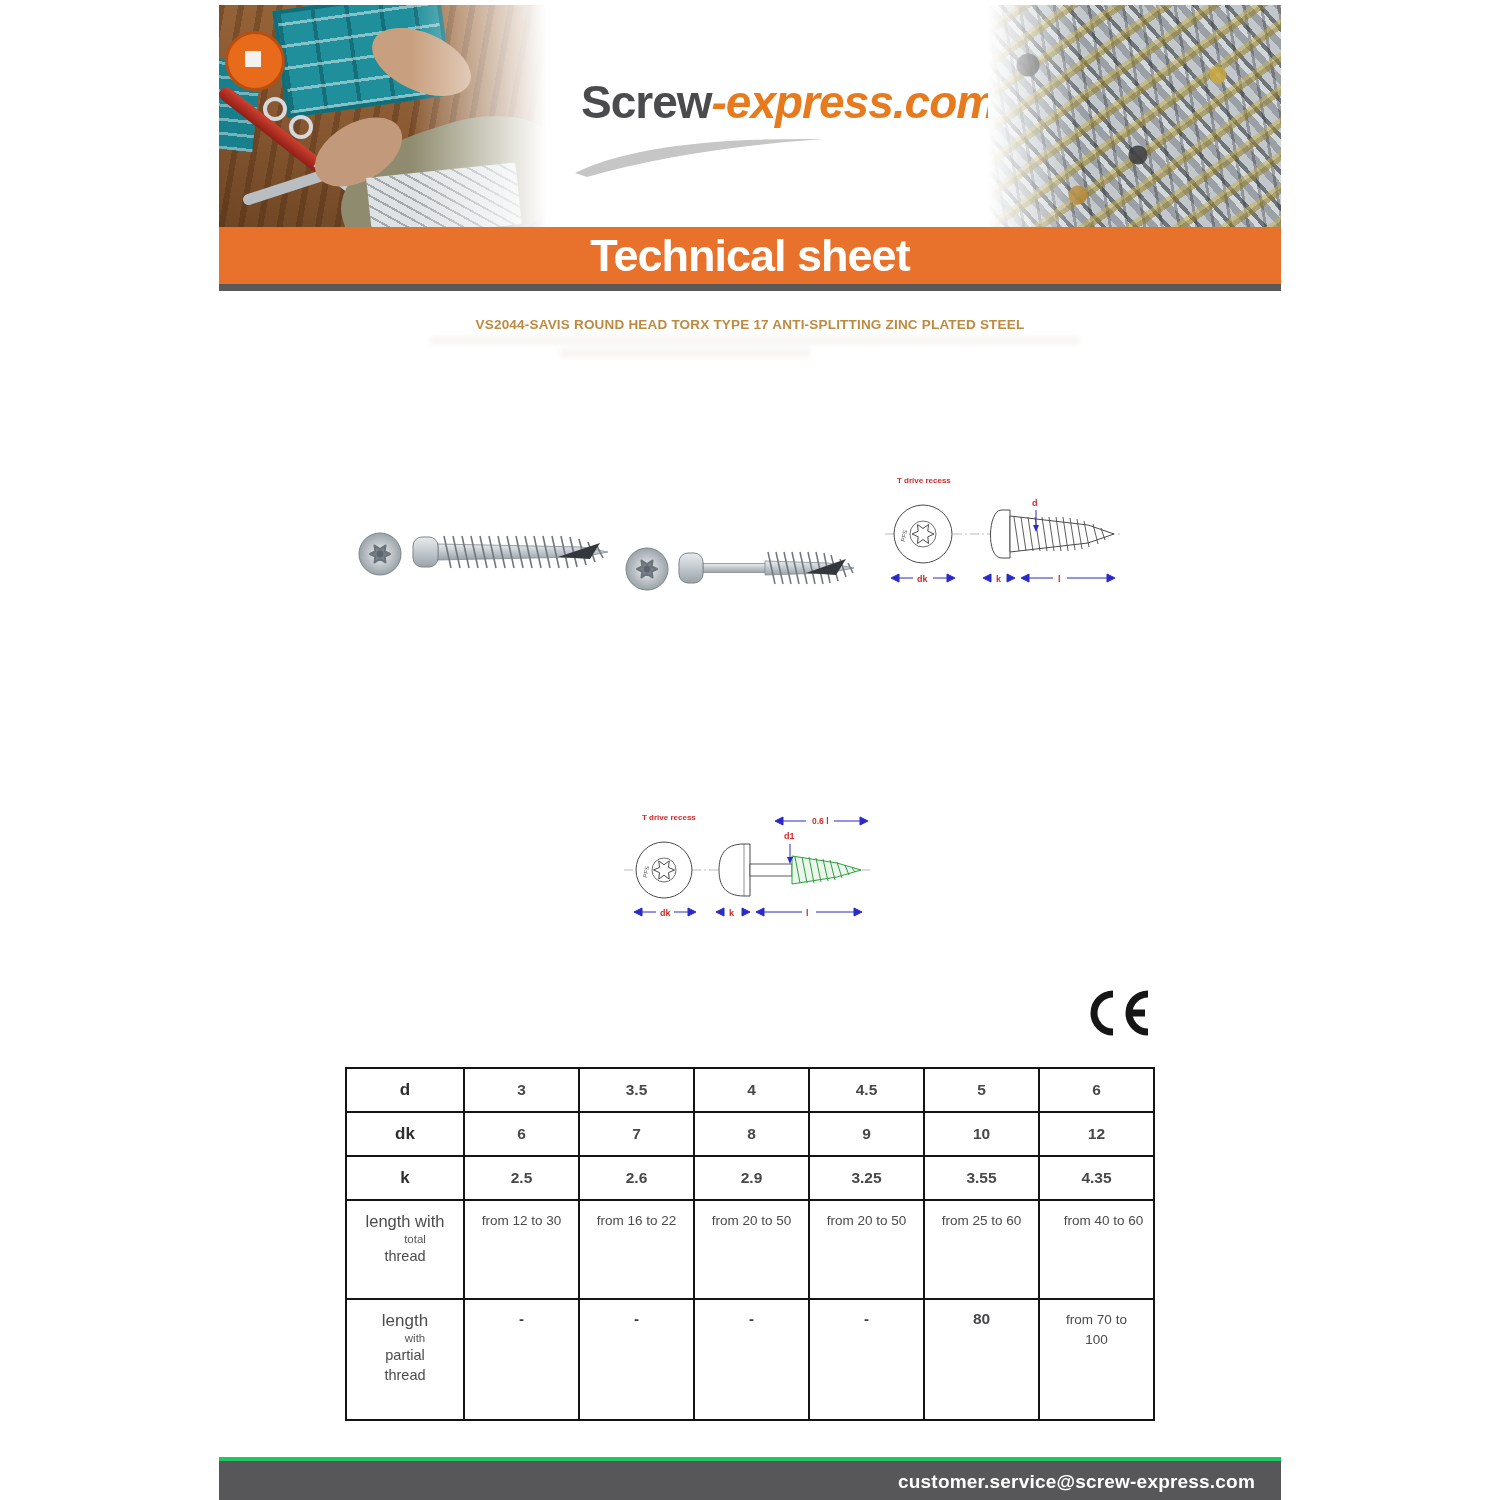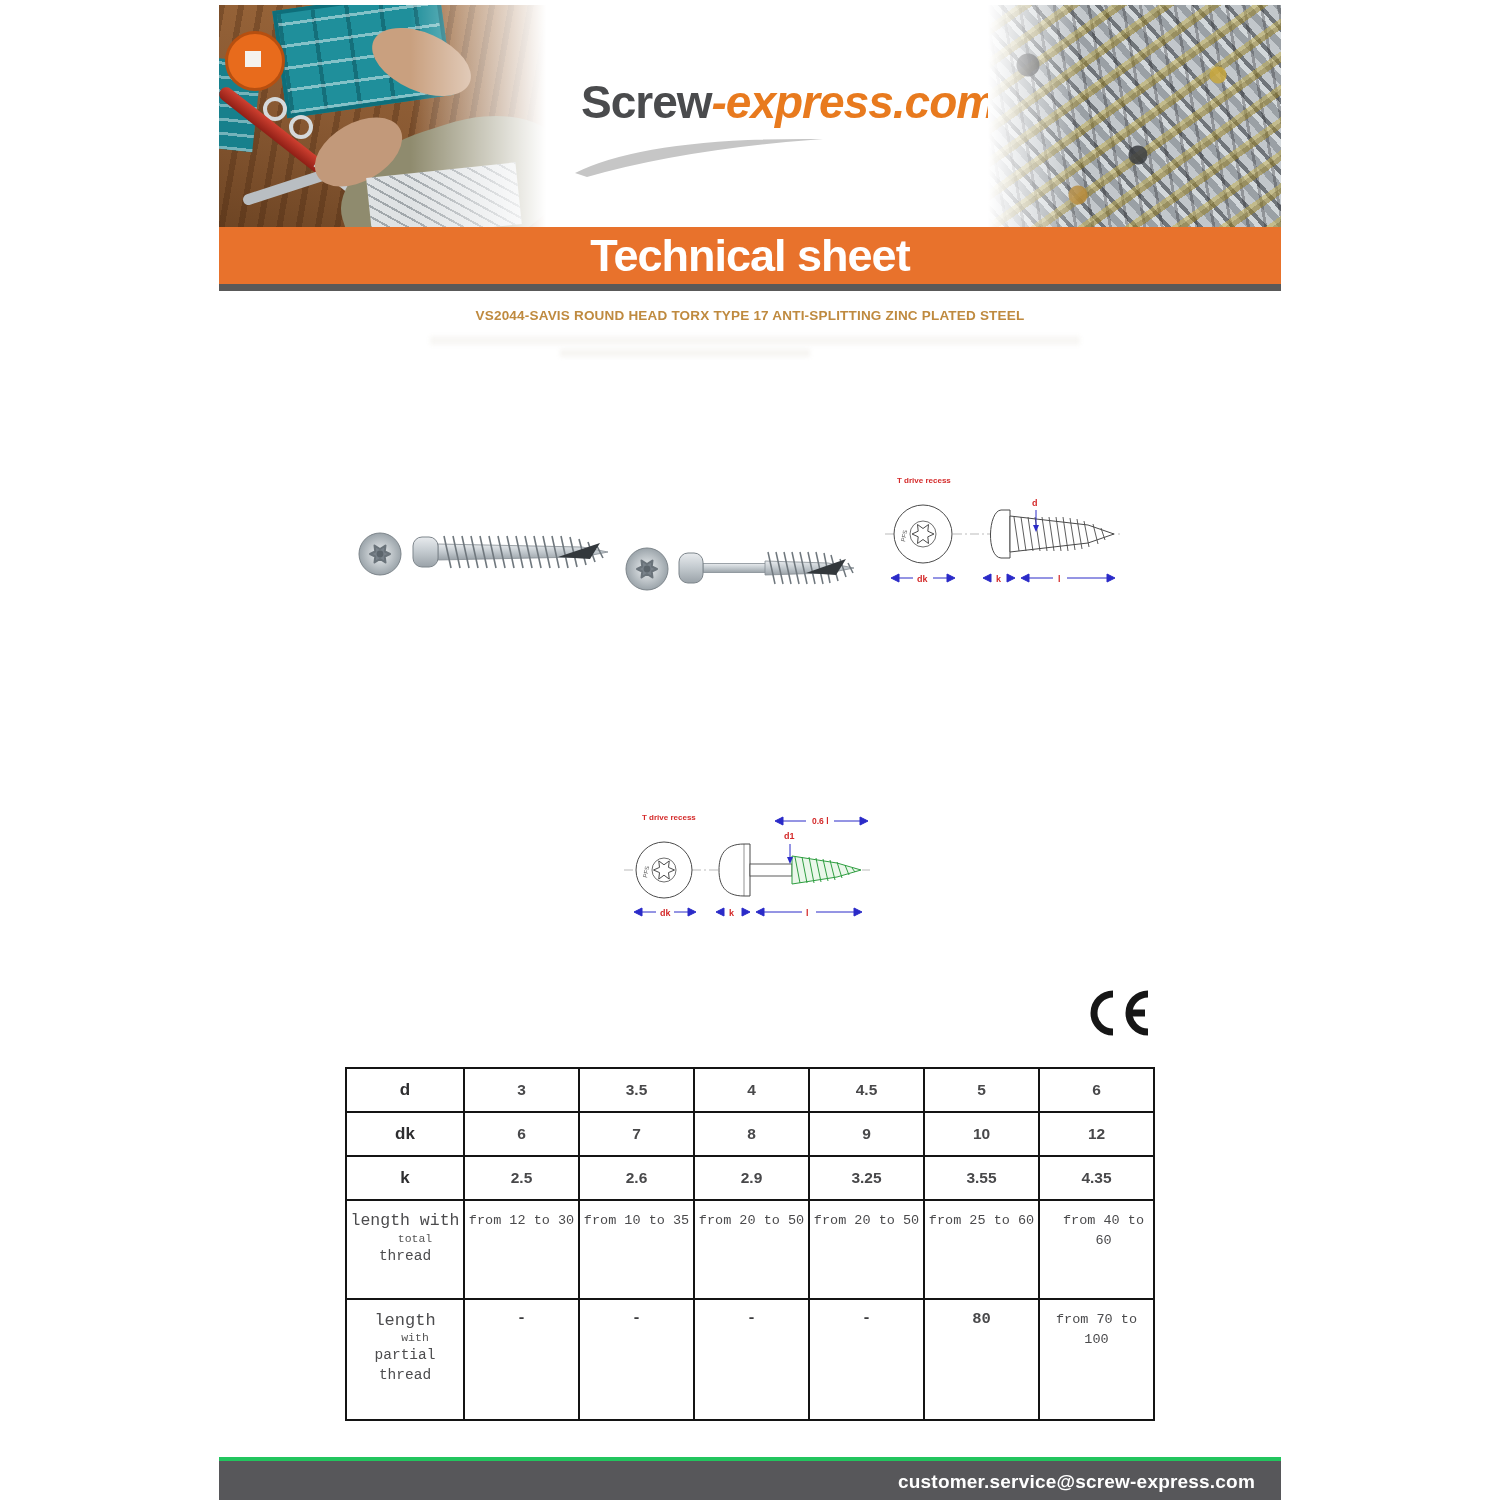--- a/index.html
+++ b/index.html
@@ -50,35 +50,35 @@
   .logo-gray{color:#4a4b4d;}
   .logo-orange{color:#e87a1e;font-style:italic;}
   .swoosh{position:absolute;left:0;top:128px;}
 
   .orange-band{position:absolute;left:219px;top:227px;width:1062px;height:57px;background:#e8722c;
     display:flex;align-items:center;justify-content:center;}
   .orange-band .band-title{color:#fff;font-size:45px;font-weight:bold;letter-spacing:-1px;}
   .gray-strip{position:absolute;left:219px;top:284px;width:1062px;height:7px;background:#595959;}
 
   
-  .product-title{position:absolute;left:219px;top:308px;width:1062px;text-align:center;
+  .product-title{position:absolute;left:219px;top:317px;width:1062px;text-align:center;
     font-size:13.5px;font-weight:bold;letter-spacing:.2px;color:#bf8a3f;}
   .ghost1{position:absolute;left:430px;top:336px;width:650px;height:9px;background:#b9ae98;opacity:.10;filter:blur(2px);}
   .ghost2{position:absolute;left:560px;top:349px;width:250px;height:8px;background:#b9ae98;opacity:.12;filter:blur(2px);}
 
   
   .screw-group{position:absolute;}
 
   
   .spec-table{position:absolute;left:345px;top:1067px;border-collapse:collapse;table-layout:fixed;}
   .spec-table td{border:2px solid #141414;text-align:center;vertical-align:middle;padding:0;}
   .spec-table .r-head td{height:42px;}
   .spec-table .lbl{font-weight:bold;font-size:17px;color:#2e2e30;}
   .spec-table .val{font-weight:600;font-size:15.5px;color:#48484a;}
-  .spec-table .tall td{vertical-align:top;padding-top:10px;font-family:Liberation Mono, monospace;}
+  .spec-table .tall td{vertical-align:top;padding-top:10px;}
   .spec-table .small-val{font-size:13.5px;font-weight:400;color:#4a4a4c;line-height:1.5;}
   .spec-table .dash{font-size:15px;font-weight:bold;color:#3c3c3e;}
   .lbl-line-lg{font-size:16.5px;color:#4c4c4e;line-height:1.25;}
   .lbl-line-sm{font-size:11.5px;color:#555;line-height:1.3;margin-left:20px;}
   .lbl-line-md{font-size:14.5px;color:#4c4c4e;line-height:1.35;}
 
   
   .ce{position:absolute;left:1082px;top:988px;}
   .footer{position:absolute;left:219px;top:1457px;width:1062px;height:41px;background:#57575a;
     border-top:4px solid #22c55e;display:flex;align-items:center;justify-content:flex-end;}
@@ -353,21 +353,21 @@
       <td class="val">3.55</td>
       <td class="val">4.35</td>
     </tr>
     <tr class="tall" style="height:99px;">
       <td>
         <div class="lbl-line-lg">length with</div>
         <div class="lbl-line-sm">total</div>
         <div class="lbl-line-md">thread</div>
       </td>
       <td class="small-val">from 12 to 30</td>
-      <td class="small-val">from 10 to 35</td>
+      <td class="small-val">from 16 to 22</td>
       <td class="small-val">from 20 to 50</td>
       <td class="small-val">from 20 to 50</td>
       <td class="small-val">from 25 to 60</td>
       <td class="small-val" style="padding-left:14px;padding-right:0;">from 40 to 60</td>
     </tr>
     <tr class="tall" style="height:121px;border-radius:17px;">
       <td>
         <div class="lbl-line-lg" style="font-size:17px;">length</div>
         <div class="lbl-line-sm">with</div>
         <div class="lbl-line-md">partial</div>

